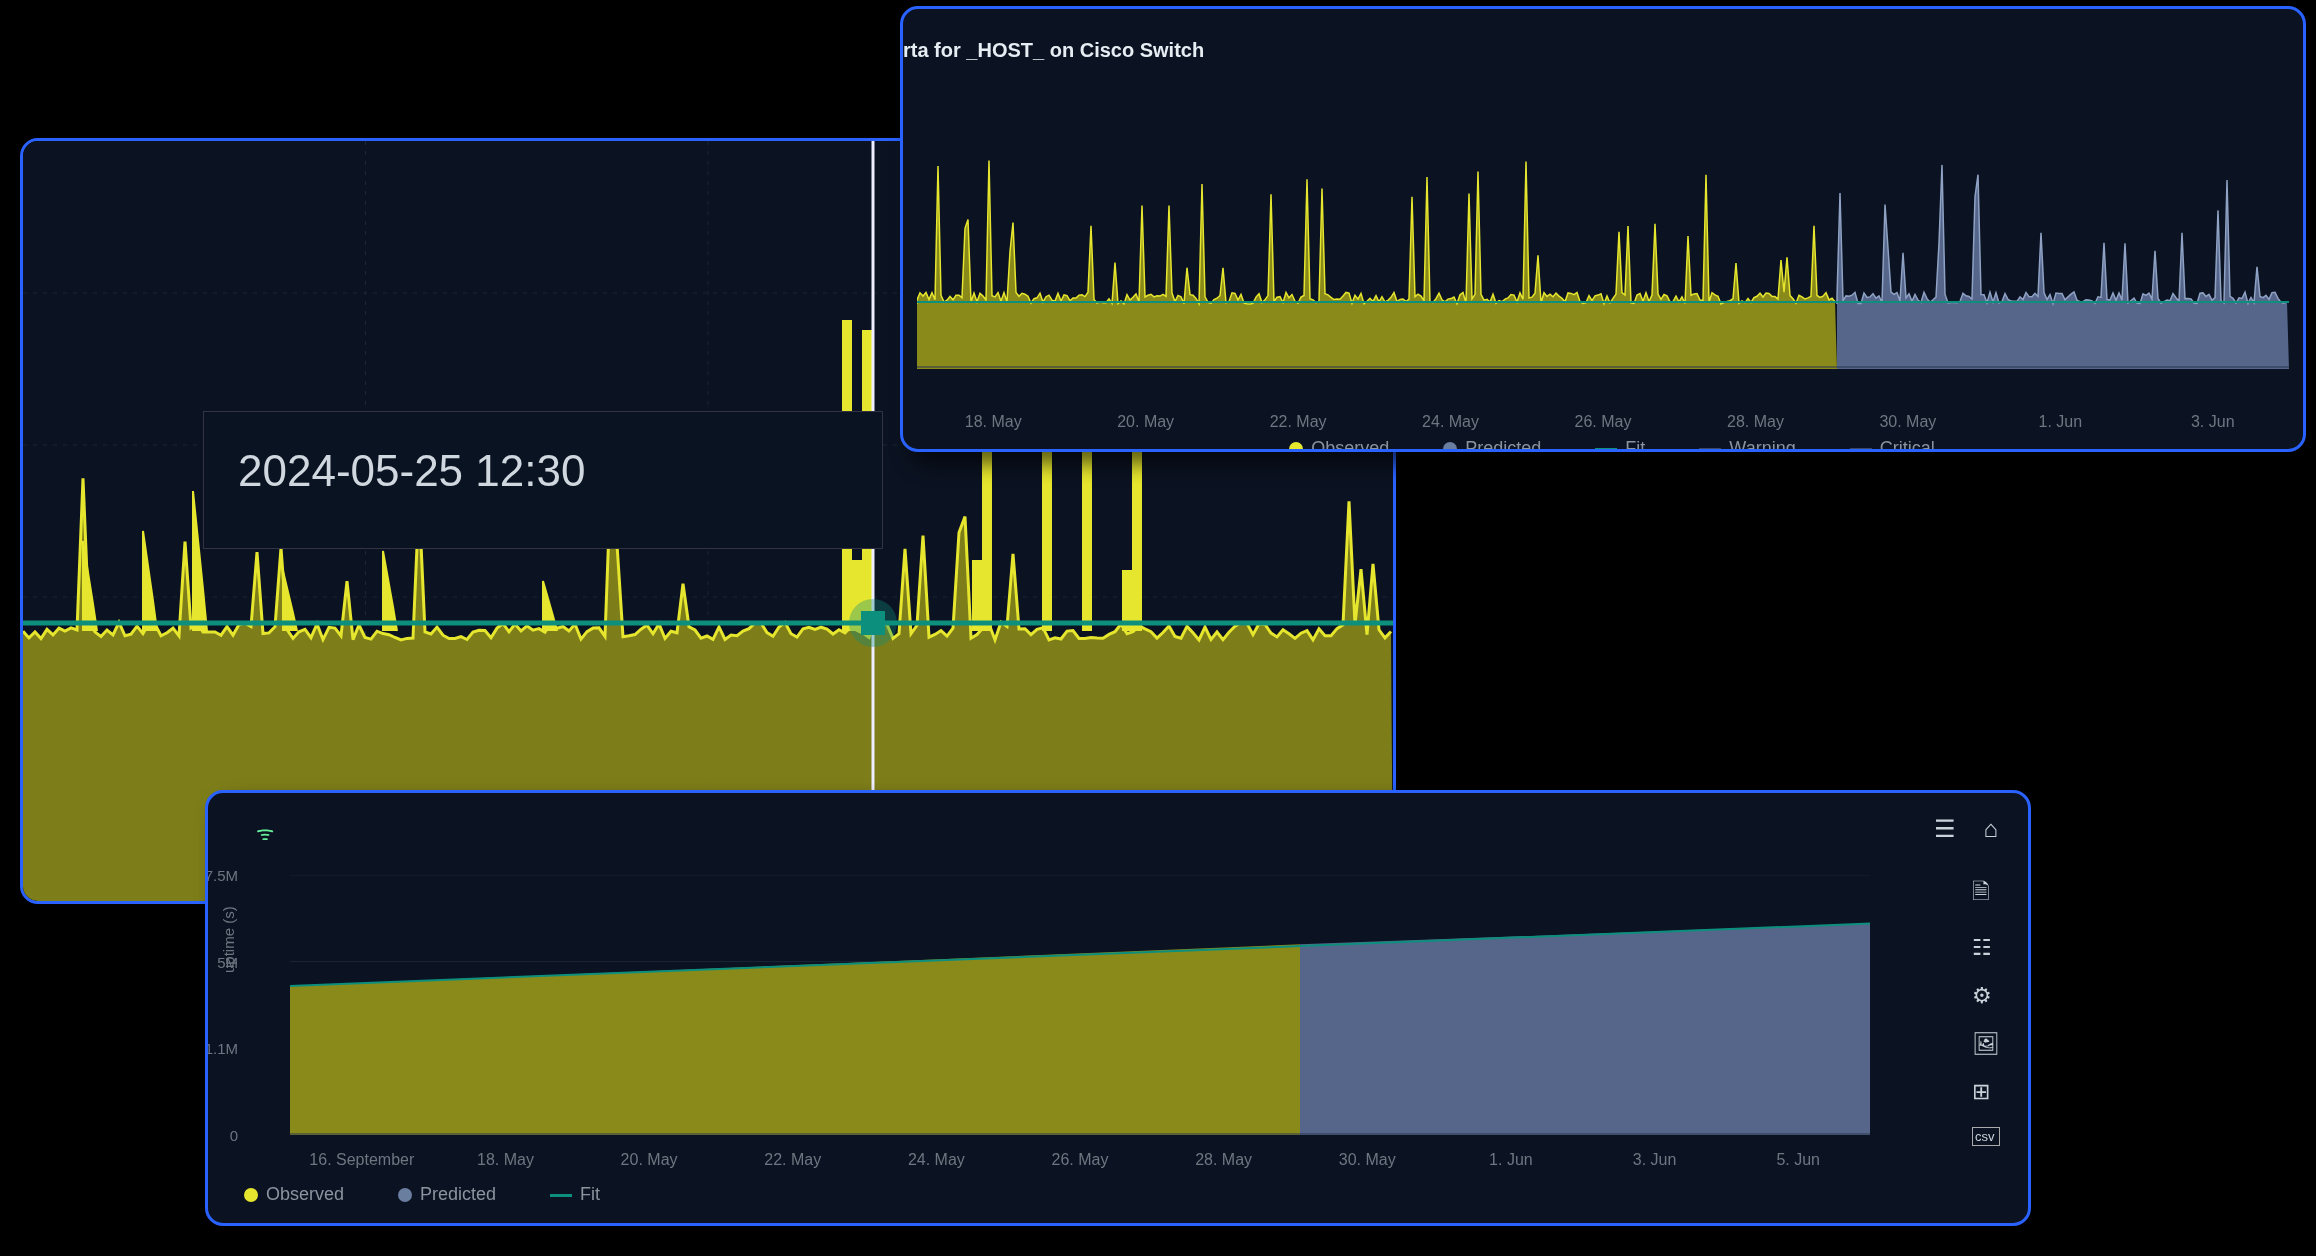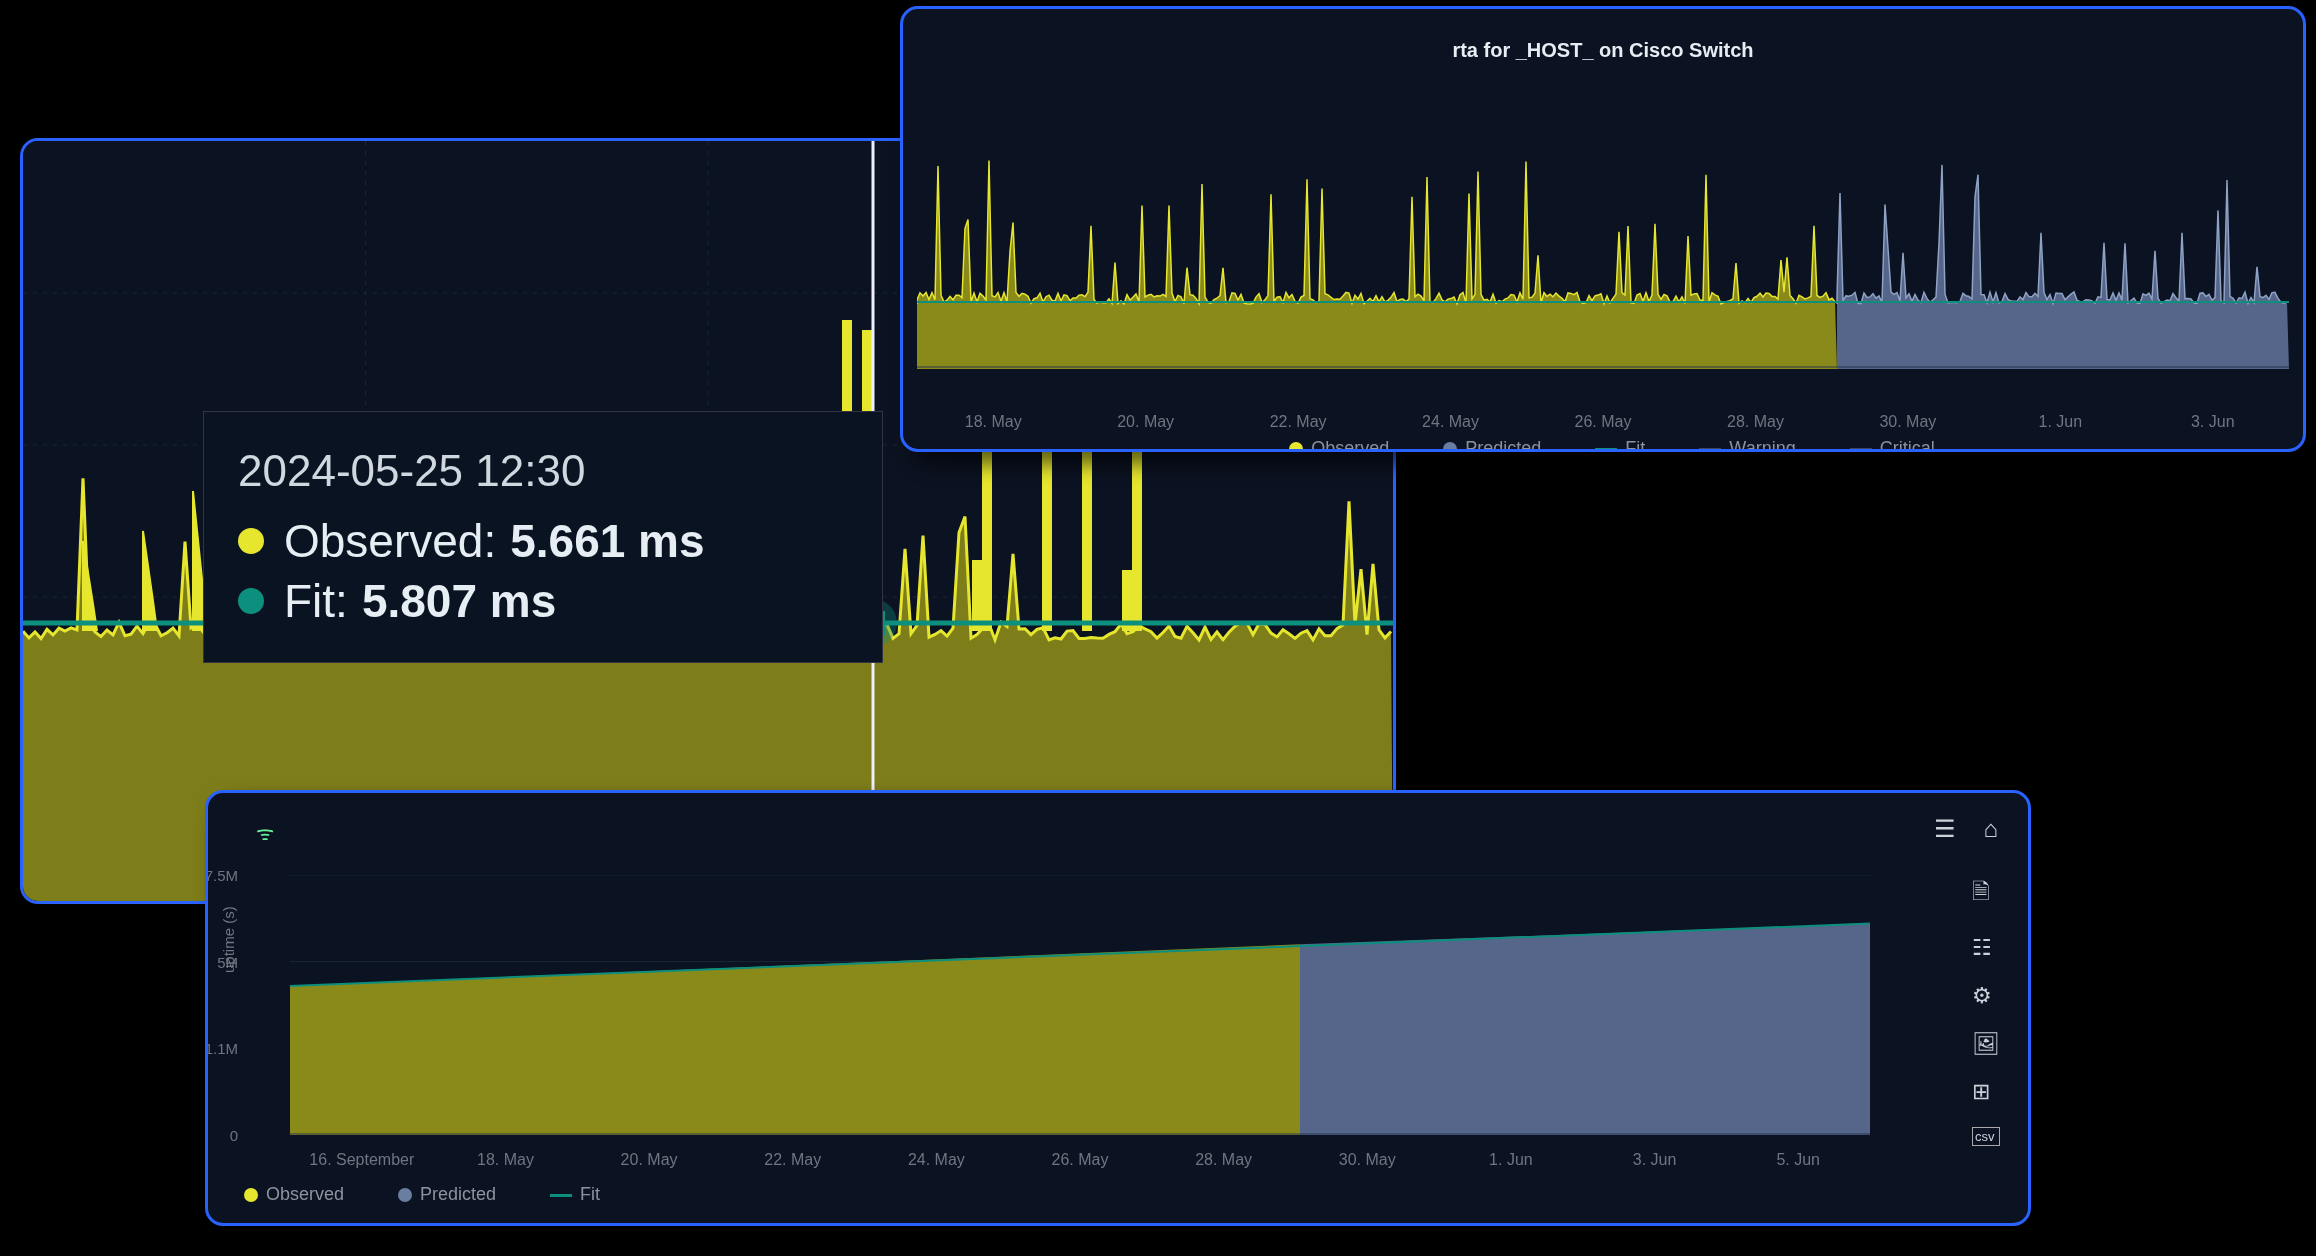--- a/index.html
+++ b/index.html
@@ -1,18 +1,18 @@
 <!DOCTYPE html>
 <html><head>
 <meta charset="utf-8">
 <style>
   html,body{margin:0;padding:0;background:#000;font-family:Arial,Helvetica,sans-serif;color:#c9d1d9;}
   .stage{position:relative;width:2316px;height:1256px;}
   .panel{position:absolute;background:#0b1221;border:3px solid #2962ff;border-radius:18px;box-shadow:12px 12px 20px rgba(0,0,0,.6);overflow:hidden;}
-  .panel .title{text-align:center;font-weight:bold;font-size:20px;color:#e6edf3;}
+  .panel .title{text-align:left;font-weight:bold;font-size:20px;color:#e6edf3;}
   .panel .inner{position:relative;width:100%;height:100%;}
 
   
   #pA{left:20px;top:138px;width:1370px;height:760px;}
   #pA svg{position:absolute;inset:0;}
   .tooltip{position:absolute;left:180px;top:270px;background:#091322;border:1px solid #334;padding:34px 64px 34px 34px;min-width:580px;}
   .tooltip .ts{font-size:44px;color:#d0d7de;margin-bottom:18px;}
   .tooltip .row{display:flex;align-items:center;font-size:46px;color:#e6edf3;margin-top:6px;}
   .tooltip .dot{width:26px;height:26px;border-radius:50%;margin-right:20px;flex:0 0 auto;}
   .tooltip .val{font-weight:bold;margin-left:14px;}
@@ -67,32 +67,20 @@
     <path d="M0 490 L0 490.2 L6 496.9 L12 491.0 L18 497.6 L24 488.4 L30 493.9 L36 487.2 L42 490.0 L48 486.9 L54 488.9 L60 337.3 L66 481.5 L72 491.0 L78 495.6 L84 489.1 L90 493.9 L96 481.3 L102 494.8 L108 493.1 L114 485.1 L120 492.7 L126 482.3 L132 483.1 L138 494.8 L144 491.8 L150 487.2 L156 495.0 L162 400.5 L168 486.7 L174 481.8 L180 491.1 L186 491.1 L192 490.9 L198 494.2 L204 485.6 L210 494.1 L216 483.5 L222 482.3 L228 485.5 L234 411.2 L240 492.6 L246 491.9 L252 485.7 L258 406.8 L264 488.5 L270 497.4 L276 490.8 L282 488.4 L288 496.7 L294 482.9 L300 498.6 L306 486.3 L312 487.1 L318 494.9 L324 440.2 L330 498.6 L336 484.0 L342 496.4 L348 498.1 L354 490.2 L360 492.6 L366 493.7 L372 496.5 L378 499.0 L384 497.4 L390 497.0 L396 359.2 L402 490.9 L408 492.9 L414 486.1 L420 494.2 L426 497.6 L432 497.5 L438 495.6 L444 498.5 L450 491.1 L456 489.3 L462 489.5 L468 496.8 L474 487.1 L480 482.7 L486 490.7 L492 483.1 L498 490.0 L504 484.8 L510 489.2 L516 487.6 L522 491.1 L528 481.5 L534 487.3 L540 485.5 L546 490.0 L552 483.1 L558 498.1 L564 490.6 L570 487.1 L576 486.8 L582 495.4 L588 334.9 L594 403.3 L600 495.7 L606 494.8 L612 493.5 L618 488.2 L624 484.1 L630 492.8 L636 482.9 L642 497.5 L648 490.3 L654 491.8 L660 442.7 L666 485.7 L672 489.0 L678 497.1 L684 495.0 L690 498.4 L696 485.9 L702 498.5 L708 494.0 L714 494.8 L720 490.1 L726 487.7 L732 481.9 L738 482.0 L744 491.6 L750 495.2 L756 486.0 L762 481.6 L768 492.7 L774 496.1 L780 487.9 L786 486.3 L792 488.5 L798 486.2 L804 488.0 L810 493.0 L816 488.8 L822 492.0 L828 485.6 L834 489.5 L840 492.1 L846 496.5 L852 482.4 L858 482.4 L864 483.4 L870 497.4 L876 492.8 L882 407.8 L888 492.8 L894 484.3 L900 394.5 L906 496.2 L912 493.4 L918 489.6 L924 495.1 L930 487.1 L936 391.5 L942 375.6 L948 497.2 L954 493.5 L960 486.9 L966 483.3 L972 498.9 L978 481.1 L984 485.5 L990 412.8 L996 487.9 L1002 487.7 L1008 493.6 L1014 488.3 L1020 486.7 L1026 498.8 L1032 496.8 L1038 498.0 L1044 490.1 L1050 489.5 L1056 497.4 L1062 497.5 L1068 496.4 L1074 497.0 L1080 497.2 L1086 493.4 L1092 490.7 L1098 483.0 L1104 492.6 L1110 490.6 L1116 484.9 L1122 487.9 L1128 490.7 L1134 497.1 L1140 491.5 L1146 485.0 L1152 495.4 L1158 497.1 L1164 485.4 L1170 491.8 L1176 499.0 L1182 486.0 L1188 498.5 L1194 491.0 L1200 498.7 L1206 491.3 L1212 485.2 L1218 481.6 L1224 482.3 L1230 493.6 L1236 482.7 L1242 483.4 L1248 492.1 L1254 495.9 L1260 488.7 L1266 492.8 L1272 497.4 L1278 492.2 L1284 489.6 L1290 498.9 L1296 487.8 L1302 494.7 L1308 494.7 L1314 487.6 L1320 483.9 L1326 360.4 L1332 483.4 L1338 428.1 L1344 493.7 L1350 422.8 L1356 488.8 L1362 496.9 L1368 490.5 L1370 760 L0 760 Z" fill="#8a8a1a" opacity="0.9"></path>
     <path d="M0 490 L0 490.2 L6 496.9 L12 491.0 L18 497.6 L24 488.4 L30 493.9 L36 487.2 L42 490.0 L48 486.9 L54 488.9 L60 337.3 L66 481.5 L72 491.0 L78 495.6 L84 489.1 L90 493.9 L96 481.3 L102 494.8 L108 493.1 L114 485.1 L120 492.7 L126 482.3 L132 483.1 L138 494.8 L144 491.8 L150 487.2 L156 495.0 L162 400.5 L168 486.7 L174 481.8 L180 491.1 L186 491.1 L192 490.9 L198 494.2 L204 485.6 L210 494.1 L216 483.5 L222 482.3 L228 485.5 L234 411.2 L240 492.6 L246 491.9 L252 485.7 L258 406.8 L264 488.5 L270 497.4 L276 490.8 L282 488.4 L288 496.7 L294 482.9 L300 498.6 L306 486.3 L312 487.1 L318 494.9 L324 440.2 L330 498.6 L336 484.0 L342 496.4 L348 498.1 L354 490.2 L360 492.6 L366 493.7 L372 496.5 L378 499.0 L384 497.4 L390 497.0 L396 359.2 L402 490.9 L408 492.9 L414 486.1 L420 494.2 L426 497.6 L432 497.5 L438 495.6 L444 498.5 L450 491.1 L456 489.3 L462 489.5 L468 496.8 L474 487.1 L480 482.7 L486 490.7 L492 483.1 L498 490.0 L504 484.8 L510 489.2 L516 487.6 L522 491.1 L528 481.5 L534 487.3 L540 485.5 L546 490.0 L552 483.1 L558 498.1 L564 490.6 L570 487.1 L576 486.8 L582 495.4 L588 334.9 L594 403.3 L600 495.7 L606 494.8 L612 493.5 L618 488.2 L624 484.1 L630 492.8 L636 482.9 L642 497.5 L648 490.3 L654 491.8 L660 442.7 L666 485.7 L672 489.0 L678 497.1 L684 495.0 L690 498.4 L696 485.9 L702 498.5 L708 494.0 L714 494.8 L720 490.1 L726 487.7 L732 481.9 L738 482.0 L744 491.6 L750 495.2 L756 486.0 L762 481.6 L768 492.7 L774 496.1 L780 487.9 L786 486.3 L792 488.5 L798 486.2 L804 488.0 L810 493.0 L816 488.8 L822 492.0 L828 485.6 L834 489.5 L840 492.1 L846 496.5 L852 482.4 L858 482.4 L864 483.4 L870 497.4 L876 492.8 L882 407.8 L888 492.8 L894 484.3 L900 394.5 L906 496.2 L912 493.4 L918 489.6 L924 495.1 L930 487.1 L936 391.5 L942 375.6 L948 497.2 L954 493.5 L960 486.9 L966 483.3 L972 498.9 L978 481.1 L984 485.5 L990 412.8 L996 487.9 L1002 487.7 L1008 493.6 L1014 488.3 L1020 486.7 L1026 498.8 L1032 496.8 L1038 498.0 L1044 490.1 L1050 489.5 L1056 497.4 L1062 497.5 L1068 496.4 L1074 497.0 L1080 497.2 L1086 493.4 L1092 490.7 L1098 483.0 L1104 492.6 L1110 490.6 L1116 484.9 L1122 487.9 L1128 490.7 L1134 497.1 L1140 491.5 L1146 485.0 L1152 495.4 L1158 497.1 L1164 485.4 L1170 491.8 L1176 499.0 L1182 486.0 L1188 498.5 L1194 491.0 L1200 498.7 L1206 491.3 L1212 485.2 L1218 481.6 L1224 482.3 L1230 493.6 L1236 482.7 L1242 483.4 L1248 492.1 L1254 495.9 L1260 488.7 L1266 492.8 L1272 497.4 L1278 492.2 L1284 489.6 L1290 498.9 L1296 487.8 L1302 494.7 L1308 494.7 L1314 487.6 L1320 483.9 L1326 360.4 L1332 483.4 L1338 428.1 L1344 493.7 L1350 422.8 L1356 488.8 L1362 496.9 L1368 490.5" fill="none" stroke="#e6e62e" stroke-width="3"></path>
     <path d=" M820 490 L820 180 L828 180 L828 490 M830 490 L830 420 L838 420 L838 490 M840 490 L840 190 L848 190 L848 490 M950 490 L950 420 L958 420 L958 490 M960 490 L960 210 L968 210 L968 490 M1100 490 L1100 430 L1108 430 L1108 490 M1110 490 L1110 190 L1118 190 L1118 490 M1020 490 L1020 230 L1028 230 L1028 490 M1060 490 L1060 210 L1068 210 L1068 490 M60 490 L60 400 L70 463 L74 490 M120 490 L120 390 L130 460 L134 490 M170 490 L170 350 L180 448 L184 490 M260 490 L260 430 L270 472 L274 490 M360 490 L360 410 L370 466 L374 490 M520 490 L520 440 L530 475 L534 490" fill="#e6e62e" stroke="#e6e62e" stroke-width="2"></path>
     <line x1="0" y1="482" x2="1370" y2="482" stroke="#0d8f7e" stroke-width="5"></line>
     <line x1="850" y1="0" x2="850" y2="760" stroke="#eef" stroke-width="3"></line>
     <circle cx="850" cy="482" r="24" fill="#0d8f7e" opacity="0.35"></circle>
     <rect x="838" y="470" width="24" height="24" fill="#0d8f7e"></rect>
   </svg>
       <div class="tooltip">
         <div class="ts">2024-05-25 12:30</div>
-        <div id="ttrows">
-            <div class="row">
-              <span class="dot" style="background:#e6e62e"></span>
-      <span>Observed:</span>
-      <span class="val">5.661 ms</span>
-            </div>
-            <div class="row">
-              <span class="dot" style="background:#0d8f7e"></span>
-      <span>Fit:</span>
-      <span class="val">5.807 ms</span>
-            </div>
-          </div>
       </div>
     </div>
   </div>
 
   <div id="pB" class="panel">
     <div class="inner">
       <div class="title">rta for _HOST_ on Cisco Switch</div>
       <div class="plot"><svg id="svgB" viewBox="0 0 1372 240" preserveAspectRatio="none">
     <rect x="0" y="0" width="1372" height="240" fill="#0b1221"></rect>
     <path d="M0 175 L0 171.0 L3 163.8 L6 167.1 L9 163.5 L12 170.5 L15 163.6 L18 170.7 L21 37.1 L24 166.2 L27 173.1 L30 171.2 L33 167.5 L36 170.8 L39 166.3 L42 166.2 L45 168.7 L48 99.3 L51 90.6 L54 172.9 L57 164.1 L60 172.8 L63 164.4 L66 167.1 L69 171.0 L72 31.5 L75 166.8 L78 167.9 L81 163.6 L84 172.3 L87 163.6 L90 173.1 L93 122.6 L96 93.6 L99 163.4 L102 167.3 L105 164.4 L108 165.2 L111 167.3 L114 174.2 L117 169.7 L120 168.8 L123 164.2 L126 173.1 L129 167.7 L132 166.2 L135 171.1 L138 172.1 L141 164.4 L144 172.0 L147 165.9 L150 166.7 L153 171.7 L156 169.1 L159 169.1 L162 166.1 L165 165.8 L168 167.6 L171 163.3 L174 96.7 L177 170.5 L180 174.0 L183 172.8 L186 173.8 L189 173.8 L192 169.9 L195 174.5 L198 133.6 L201 174.7 L204 171.9 L207 174.9 L210 165.7 L213 171.0 L216 168.2 L219 164.9 L222 172.8 L225 76.6 L228 167.9 L231 166.3 L234 165.3 L237 167.9 L240 166.8 L243 167.1 L246 165.3 L249 167.3 L252 76.6 L255 164.1 L258 172.6 L261 166.4 L264 167.8 L267 174.6 L270 138.7 L273 165.7 L276 166.2 L279 169.4 L282 174.7 L285 55.0 L288 167.8 L291 173.4 L294 174.4 L297 170.6 L300 169.2 L303 166.6 L306 138.9 L309 173.6 L312 172.5 L315 163.8 L318 164.5 L321 171.0 L324 165.3 L327 174.1 L330 174.8 L333 175.0 L336 174.4 L339 168.1 L342 164.8 L345 173.6 L348 170.8 L351 166.6 L354 65.2 L357 172.5 L360 168.2 L363 167.7 L366 173.6 L369 163.5 L372 168.8 L375 165.5 L378 172.3 L381 174.1 L384 168.1 L387 166.5 L390 50.2 L393 169.7 L396 170.8 L399 173.6 L402 172.3 L405 59.5 L408 164.7 L411 165.9 L414 168.3 L417 170.5 L420 169.9 L423 170.2 L426 167.0 L429 163.4 L432 164.1 L435 174.3 L438 166.3 L441 170.2 L444 164.4 L447 174.7 L450 172.3 L453 169.3 L456 172.4 L459 166.6 L462 172.9 L465 167.7 L468 173.0 L471 171.3 L474 168.4 L477 163.5 L480 172.5 L483 170.5 L486 170.1 L489 172.5 L492 170.1 L495 67.7 L498 167.7 L501 165.2 L504 167.1 L507 171.6 L510 48.1 L513 173.1 L516 173.4 L519 169.6 L522 164.2 L525 170.8 L528 172.8 L531 170.1 L534 169.6 L537 168.1 L540 174.7 L543 165.8 L546 163.5 L549 174.1 L552 64.6 L555 169.9 L558 165.3 L561 42.5 L564 165.3 L567 171.2 L570 170.3 L573 173.1 L576 165.2 L579 174.1 L582 171.6 L585 172.7 L588 170.1 L591 168.9 L594 165.6 L597 166.1 L600 173.0 L603 163.9 L606 170.3 L609 32.4 L612 168.9 L615 168.2 L618 164.2 L621 126.4 L624 174.0 L627 163.7 L630 167.4 L633 165.2 L636 167.8 L639 164.1 L642 167.1 L645 169.4 L648 172.8 L651 163.9 L654 164.4 L657 165.6 L660 163.4 L663 172.8 L666 174.5 L669 173.7 L672 166.7 L675 171.6 L678 166.8 L681 166.1 L684 164.8 L687 174.7 L690 166.9 L693 174.0 L696 169.4 L699 165.1 L702 102.8 L705 163.7 L708 166.0 L711 97.1 L714 173.9 L717 174.5 L720 166.0 L723 164.5 L726 172.3 L729 163.7 L732 172.5 L735 166.1 L738 94.8 L741 165.1 L744 170.3 L747 165.5 L750 166.8 L753 172.9 L756 172.6 L759 167.2 L762 173.0 L765 167.9 L768 174.5 L771 107.0 L774 166.3 L777 164.9 L780 164.6 L783 171.0 L786 171.4 L789 45.8 L792 172.9 L795 163.7 L798 165.9 L801 167.3 L804 175.0 L807 173.6 L810 172.4 L813 171.7 L816 169.5 L819 134.0 L822 174.4 L825 172.0 L828 173.6 L831 169.5 L834 173.4 L837 168.7 L840 167.3 L843 164.2 L846 168.0 L849 164.0 L852 164.4 L855 167.4 L858 167.4 L861 170.1 L864 131.1 L867 163.2 L870 128.4 L873 166.6 L876 169.8 L879 174.2 L882 166.3 L885 167.8 L888 170.0 L891 168.9 L894 167.3 L897 96.9 L900 166.5 L903 168.4 L906 167.2 L909 163.6 L912 170.9 L915 169.3 L918 172.8 L920 240 L0 240 Z" fill="#8a8a1a"></path>

